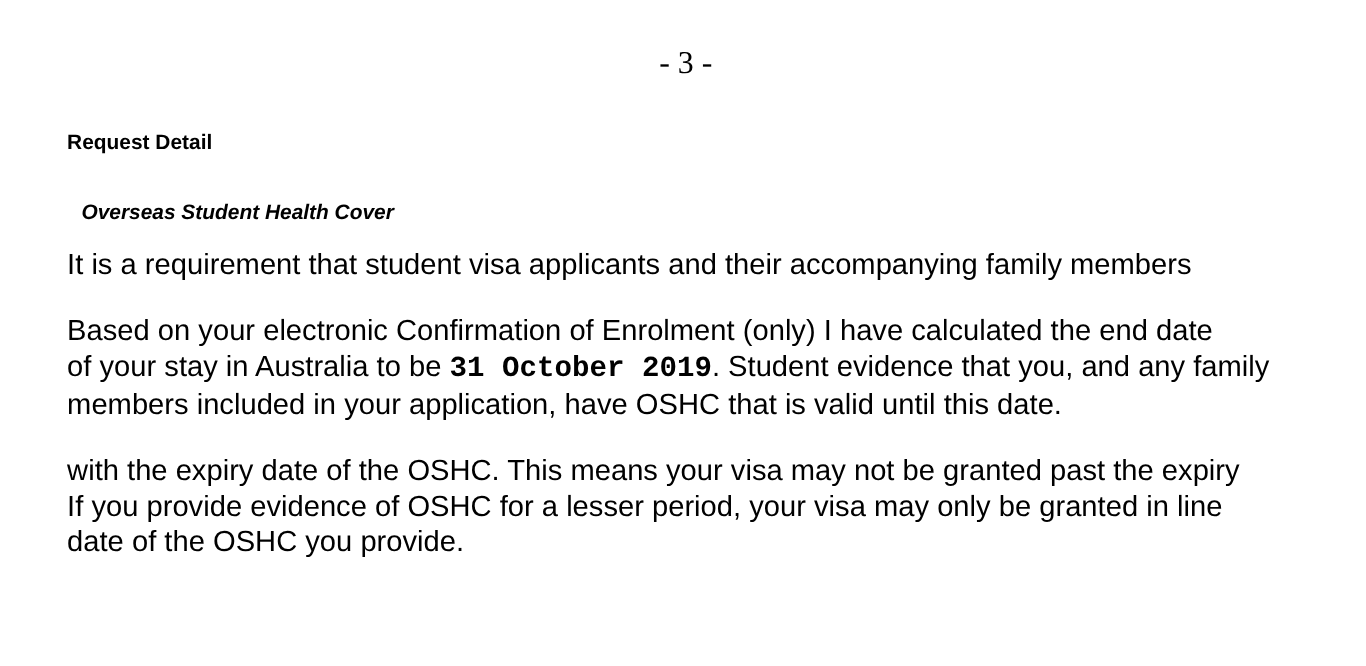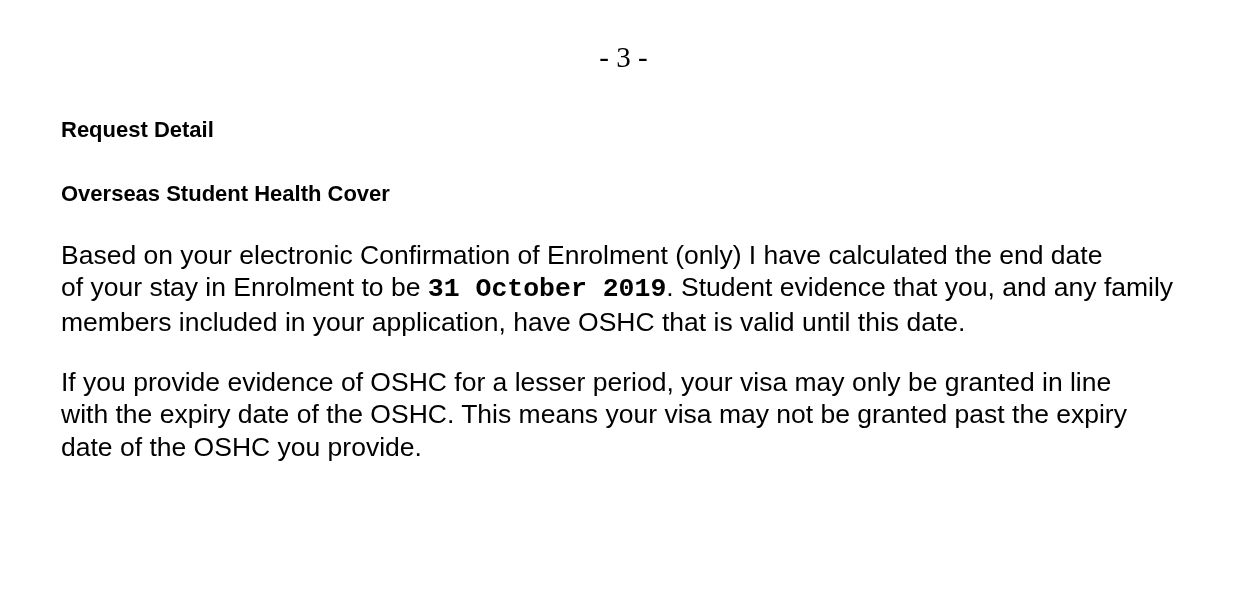--- a/index.html
+++ b/index.html
@@ -21,26 +21,26 @@
     height: 605px;
     padding: 41px 56px 0 61px;
   }
   .page-number {
     font-family: "Liberation Serif", "DejaVu Serif", serif;
     font-size: 29px;
     line-height: 32.5px;
     text-align: center;
   }
   h1.doc-heading, h2.doc-heading {
-    font-size: 22px;
+    font-size: 19px;
     font-weight: bold;
     line-height: 32.4px;
   }
   h1.doc-heading { margin: 40px 0 32.4px 0; }
-  h2.doc-heading { margin: 0; }
+  h2.doc-heading { margin: 13px; font-style: italic; }
   p.doc-para {
     margin: 0 0 28px 0;
     line-height: 32.4px;
   }
   p.doc-para.last { margin-bottom: 0; }
   .line {
     display: block;
     white-space: nowrap;
   }
   .bold { font-weight: bold; font-family: Liberation Mono, monospace; }
@@ -50,27 +50,28 @@
 
 <div class="page">
 
   <div class="page-number">- 3 -</div>
 
   <h1 class="doc-heading">Request Detail</h1>
 
   <h2 class="doc-heading">Overseas Student Health Cover</h2>
 
   <p class="doc-para">
+    <span class="line">It is a requirement that student visa applicants and their accompanying family members</span>
   </p>
 
   <p class="doc-para">
     <span class="line">Based on your electronic Confirmation of Enrolment (only) I have calculated the end date</span>
-    <span class="line"><span>of your stay in Enrolment to be </span><span class="bold">31 October 2019</span><span>. Student evidence that you, and any family</span></span>
+    <span class="line"><span>of your stay in Australia to be </span><span class="bold">31 October 2019</span><span>. Student evidence that you, and any family</span></span>
     <span class="line">members included in your application, have OSHC that is valid until this date.</span>
   </p>
 
   <p class="doc-para last">
+    <span class="line">with the expiry date of the OSHC. This means your visa may not be granted past the expiry</span>
     <span class="line">If you provide evidence of OSHC for a lesser period, your visa may only be granted in line</span>
-    <span class="line">with the expiry date of the OSHC. This means your visa may not be granted past the expiry</span>
     <span class="line">date of the OSHC you provide.</span>
   </p>
 
 </div>
 
 </body></html>

